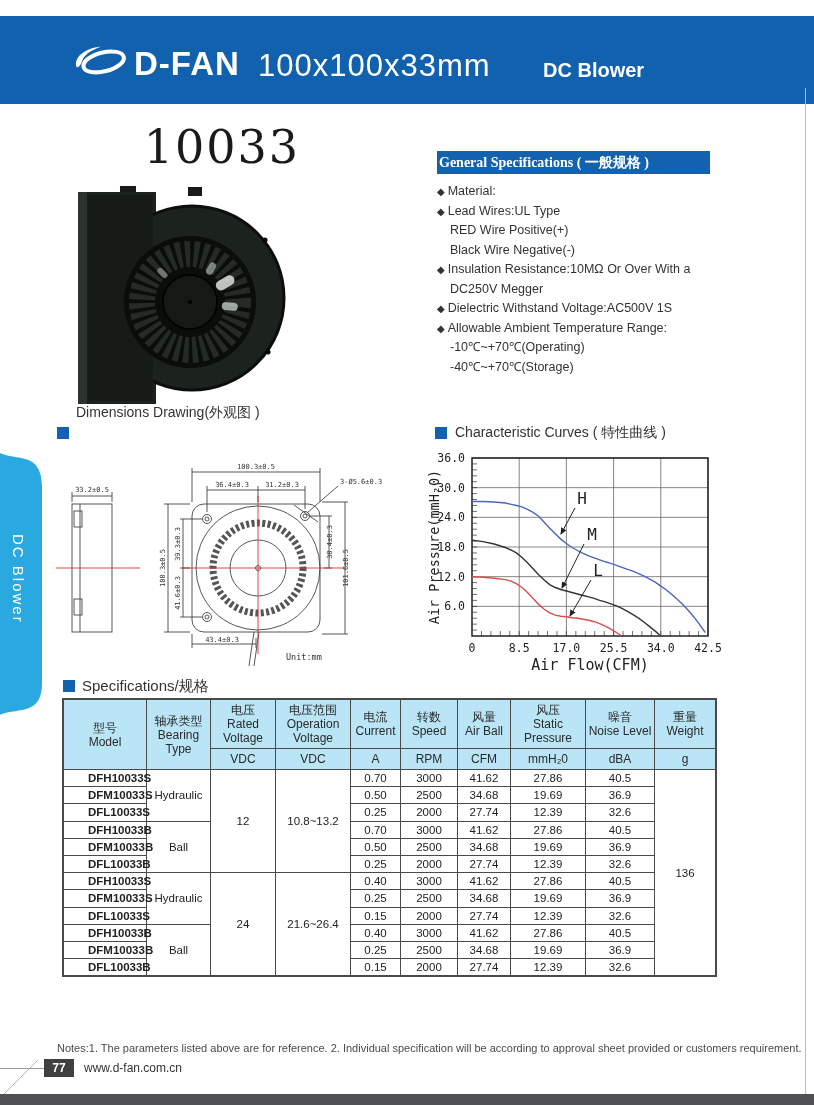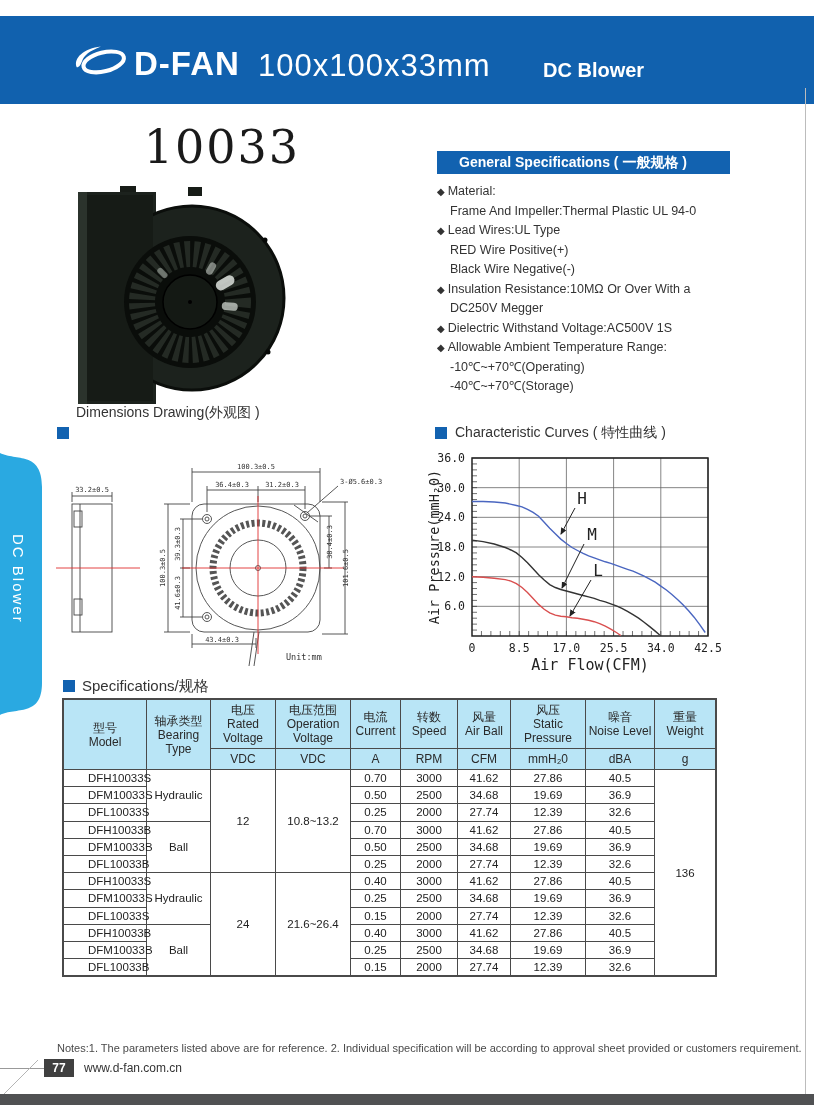--- a/index.html
+++ b/index.html
@@ -10,21 +10,21 @@
   .logo{position:absolute;left:72px;top:27px;width:58px;height:36px;}
   .brand{position:absolute;left:134px;top:29px;font-size:33px;font-weight:bold;color:#fff;letter-spacing:1px;}
   .sizetext{position:absolute;left:258px;top:32px;font-size:31px;color:#fff;letter-spacing:1px;}
   .ptype{position:absolute;left:543px;top:43px;font-size:20px;font-weight:bold;color:#fff;}
   
   .model-title{position:absolute;left:95px;top:120px;width:205px;text-align:right;
                font-family:"DejaVu Serif",serif;font-size:46px;color:#1a1a1a;letter-spacing:2px;}
   .photo{position:absolute;left:62px;top:178px;width:228px;height:240px;}
   
   .gs-bar{position:absolute;left:437px;top:151px;width:271px;height:23px;background:#1262b0;
-          color:#fff;font-size:14px;font-weight:600;line-height:23px;padding-left:22px;}
+          color:#fff;font-size:14px;font-weight:600;line-height:23px;padding-left:2px;font-family:Liberation Serif, serif;}
   .gs-list{position:absolute;left:437px;top:182px;width:330px;font-size:12.5px;color:#333;}
   .gs-line{height:19.5px;line-height:19.5px;white-space:nowrap;padding-left:13px;}
   .gs-line.blt{padding-left:0;}
   .diamond{font-size:10px;margin-right:3px;color:#333;}
   
   .sq{position:absolute;width:12px;height:12px;background:#1262b0;}
   .sec-label{position:absolute;font-size:14px;color:#333;}
   
   .tab{position:absolute;left:0;top:449px;width:42px;height:272px;}
   .tab-label{position:absolute;left:10px;top:534px;writing-mode:vertical-rl;color:#fff;
@@ -37,21 +37,21 @@
   .chart .tick{font-size:11.5px;}
   
   .spec-table{position:absolute;left:63px;top:699px;border-collapse:collapse;table-layout:fixed;
               width:652px;font-size:11.5px;color:#222;}
   .spec-table th,.spec-table td{border:1px solid #4a4a4a;text-align:center;padding:0 2px;}
   .spec-table thead th{background:#b9e5f6;font-weight:normal;font-size:12px;color:#2a2a2a;}
   .spec-table thead tr:first-child th{height:48px;}
   .spec-table thead tr.units th{height:20px;}
   .spec-table th span{display:block;line-height:14px;}
   .spec-table tbody td{height:16.2px;line-height:12px;}
-  .spec-table td.model{text-align:center;padding-left:24px;}
+  .spec-table td.model{text-align:center;padding-left:24px;font-weight:bold;}
   .spec-table{outline:1px solid #4a4a4a;}
   
   .notes{position:absolute;left:57px;top:1042px;width:745px;font-size:11px;color:#4a4a4a;}
   .foot-line{position:absolute;left:0;top:1068px;width:44px;height:1px;background:#999;}
   .page-badge{position:absolute;left:44px;top:1059px;width:30px;height:18px;background:#404040;
               color:#fff;font-size:12px;font-weight:bold;text-align:center;line-height:18px;}
   .website{position:absolute;left:84px;top:1061px;font-size:12px;color:#333;text-decoration:none;}
   .bottom-bar{position:absolute;left:0;top:1094px;width:814px;height:11px;background:#505153;}
   .right-edge{position:absolute;left:805px;top:88px;width:1px;height:1006px;background:#bcbcbc;}
   .corner-cut{position:absolute;left:0;top:1058px;width:40px;height:40px;}
@@ -97,21 +97,20 @@
       </g>
     <circle cx="128" cy="124" r="27" fill="#141914" stroke="#000" stroke-width="1.5"></circle>
     <circle cx="128" cy="124" r="2" fill="#000"></circle>
     <circle cx="203" cy="62" r="2.5" fill="#060806"></circle>
     <circle cx="206" cy="174" r="2.5" fill="#060806"></circle>
   </svg>
 
   <div class="gs-bar">General Specifications ( 一般规格 )</div>
   <div class="gs-list" id="gs-list">
       <div class="gs-line blt"><span class="diamond">◆</span><span>Material:</span></div>
-      <div class="gs-line"><span>Frame And Impeller:Thermal Plastic UL 94-0</span></div>
       <div class="gs-line blt"><span class="diamond">◆</span><span>Lead Wires:UL Type</span></div>
       <div class="gs-line"><span>RED Wire Positive(+)</span></div>
       <div class="gs-line"><span>Black Wire Negative(-)</span></div>
       <div class="gs-line blt"><span class="diamond">◆</span><span>Insulation Resistance:10MΩ Or Over With a</span></div>
       <div class="gs-line"><span>DC250V Megger</span></div>
       <div class="gs-line blt"><span class="diamond">◆</span><span>Dielectric Withstand Voltage:AC500V 1S</span></div>
       <div class="gs-line blt"><span class="diamond">◆</span><span>Allowable Ambient Temperature Range:</span></div>
       <div class="gs-line"><span>-10℃~+70℃(Operating)</span></div>
       <div class="gs-line"><span>-40℃~+70℃(Storage)</span></div>
     </div>

